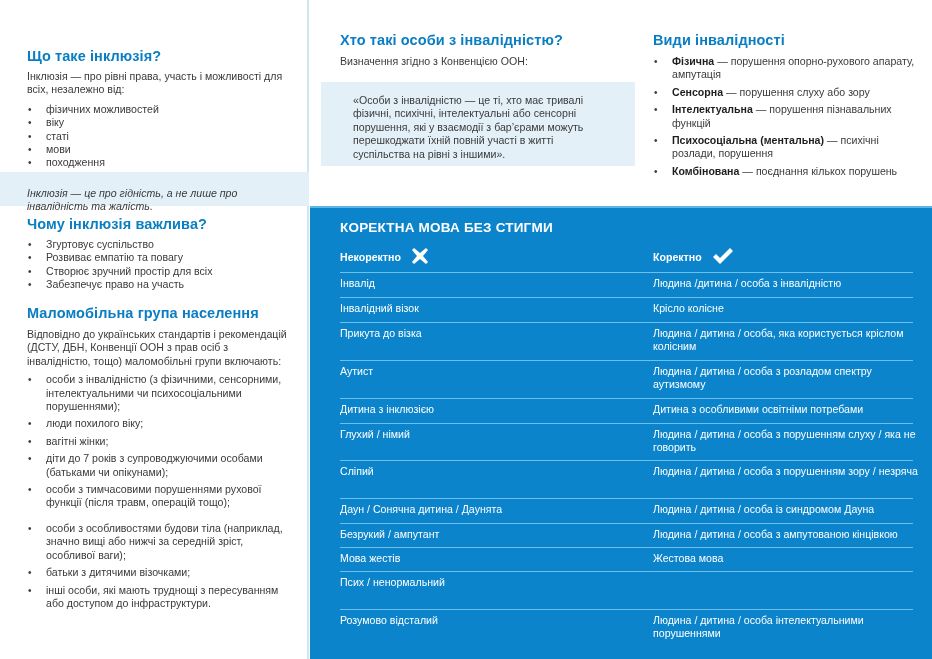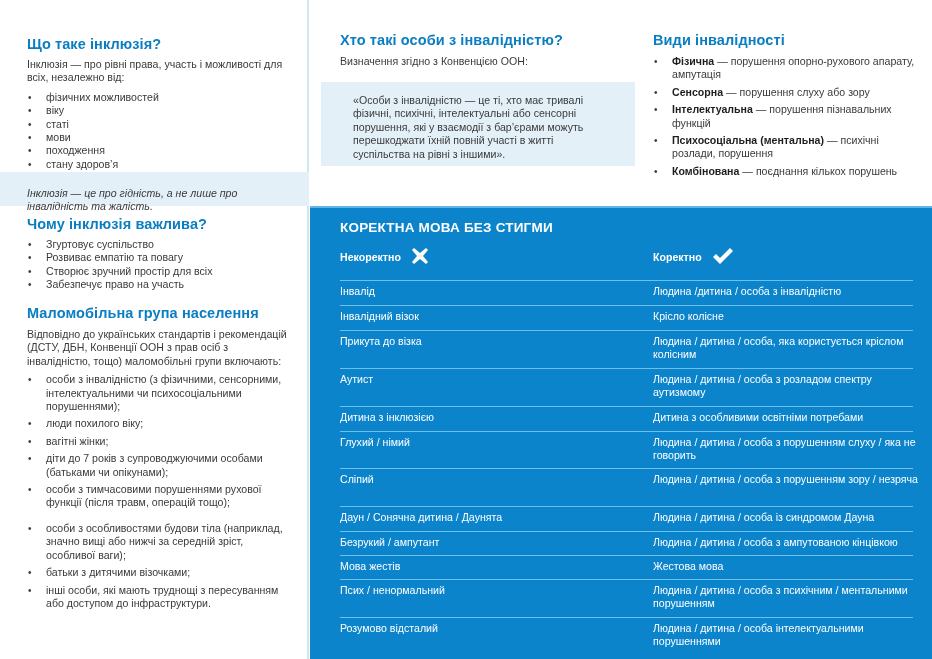--- a/index.html
+++ b/index.html
@@ -23,29 +23,29 @@
 
   
   #col3top { position: absolute; left: 623px; top: 0; width: 309px; height: 206px; }
   #col3top ul.bul li { margin-bottom: 4px; }
   #col3top ul.bul li b { color: #1e1e1e; }
 
   
   #panel { position: absolute; left: 310px; top: 206px; width: 622px; height: 453px; background: #0b84cc; border-top: 2px solid #5fb6e6; color: #ffffff; }
   .panel-title { position: absolute; left: 30px; top: 12px; font-size: 13.5px; font-weight: bold; letter-spacing: 0.2px; }
   .colhead { position: absolute; top: 39px; font-size: 10.6px; font-weight: bold; display: flex; align-items: center; gap: 10px; }
-  .row { position: absolute; left: 30px; width: 573px; border-top: 1.5px solid #6cc0ee; font-size: 10.6px; line-height: 13.4px; margin-top: 8px; }
+  .row { position: absolute; left: 30px; width: 573px; border-top: 1.5px solid #6cc0ee; font-size: 10.6px; line-height: 13.4px; }
   .row .a { position: absolute; left: 0; top: 4px; width: 300px; }
   .row .b { position: absolute; left: 313px; top: 4px; width: 265px; }
 </style>
 </head>
 <body>
 
 <div id="col1">
-  <div class="sec" style="top:36px;">
+  <div class="sec" style="top:48px;">
     <div class="h2">Що таке інклюзія?</div>
     <div class="txt" style="margin-top:6px;">Інклюзія —  про рівні права, участь і можливості для всіх, незалежно від:</div>
     <ul class="bul txt" style="margin-top:6px;">
       <li>фізичних можливостей</li>
       <li>віку</li>
       <li>статі</li>
       <li>мови</li>
       <li>походження</li>
       <li>стану здоров’я</li>
     </ul>
@@ -150,19 +150,18 @@
   <div class="row" style="top:315px; height:24px;">
     <div class="a">Безрукий / ампутант</div>
     <div class="b">Людина / дитина / особа з ампутованою кінцівкою</div>
   </div>
   <div class="row" style="top:339px; height:24px;">
     <div class="a">Мова жестів</div>
     <div class="b">Жестова мова</div>
   </div>
   <div class="row" style="top:363px; height:38px;">
     <div class="a">Псих / ненормальний</div>
-    <div class="b">Людина / дитина / особа з психічним / ментальними порушенням</div>
   </div>
   <div class="row" style="top:401px; height:40px;">
     <div class="a">Розумово відсталий</div>
     <div class="b">Людина / дитина / особа інтелектуальними порушеннями</div>
   </div>
 </div>
 
 </body></html>

